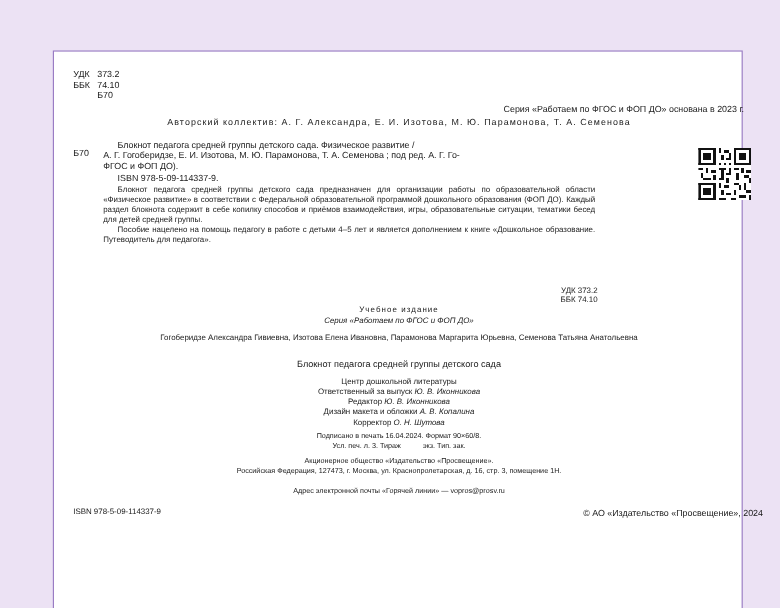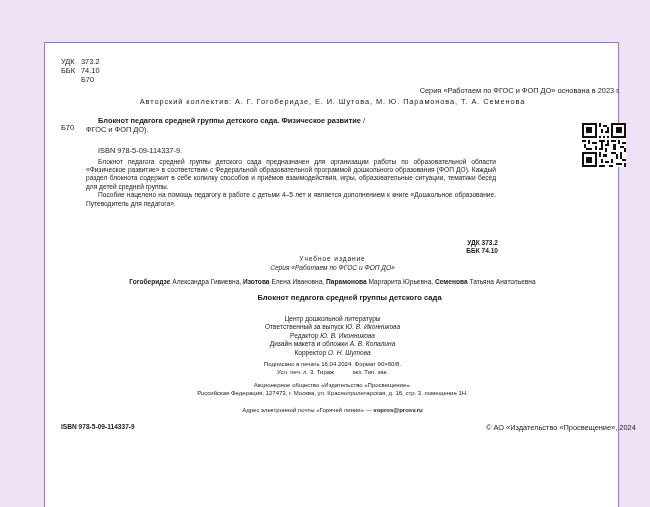--- a/index.html
+++ b/index.html
@@ -8,39 +8,39 @@
     font-family:"Liberation Sans", sans-serif; color:#1a1a1a;
   }
   .page {
     position:absolute; left:44px; top:42px; width:575px; height:498px;
     background:#ffffff; border:1.5px solid #9a7cc4; box-sizing:border-box;
   }
   .abs { position:absolute; white-space:nowrap; }
   .t6 { font-size:6.6px; line-height:8.4px; }
   .t7 { font-size:7.4px; line-height:9.2px; }
   .t8 { font-size:7.6px; line-height:9.6px; }
-  .b { font-weight:bold; }
+  .b { font-weight:normal; }
   .i { font-style:italic; }
   .center { text-align:center; }
   .spaced { letter-spacing:0.9px; }
   .udk { left:16px; top:14px; }
   .udk .row { display:flex; }
   .udk .k { width:20px; }
   .series { left:0; width:575px; top:43px; text-align:right; }
   .authors-top { left:0; width:575px; top:54px; text-align:center; }
   .b70-label { left:16px; top:80px; }
   .biblio { left:41px; top:73px; width:410px; white-space:normal; }
   .biblio p { margin:0; }
   .biblio .ind { text-indent:12px; }
   .qr { left:537px; top:80px; width:44px; height:44px; }
   .udk2 { left:355px; top:196px; text-align:right; width:98px; }
   .imprint { left:0; width:575px; top:212px; }
   .imprint p { margin:0; }
   .names { left:0; width:575px; top:235px; text-align:center; }
-  .title2 { left:0; width:575px; top:250px; text-align:center;padding-left:17px; }
+  .title2 { left:0; width:575px; top:256px; text-align:center; }
   .staff { left:0; width:575px; top:272px; text-align:center; }
   .signed { left:0; width:575px; top:318px; text-align:center; }
   .publisher { left:0; width:575px; top:339px; text-align:center; }
   .email { left:0; width:575px; top:363px; text-align:center; }
   .isbn-bottom { left:16px; top:380px; }
   .copyright { left:401px; top:380px;margin-left:40px; }
   .copyright .ind { padding-left:7px; }
   p { margin:0; }
 </style>
 </head>
@@ -57,28 +57,29 @@
         <span class="k">ББК</span>
         <span>74.10</span>
       </div>
     <div class="row">
         <span class="k"></span>
         <span>Б70</span>
       </div>
   </div>
 
   <div class="abs series t7">Серия «Работаем по ФГОС и ФОП ДО» основана в 2023 г.</div>
-  <div class="abs authors-top t7 spaced">Авторский коллектив: А. Г. Гогоберидзе, Е. И. Шутова, М. Ю. Парамонова, Т. А. Семенова</div>
+  <div class="abs authors-top t7 spaced">Авторский коллектив: А. Г. Александра, Е. И. Изотова, М. Ю. Парамонова, Т. А. Семенова</div>
 
   <div class="abs b70-label t7">Б70</div>
 
   <div class="abs biblio t7">
     <p class="ind"><span class="b">Блокнот педагога средней группы детского сада. Физическое развитие</span><span> /</span></p>
+    <p>А. Г. Гогоберидзе, Е. И. Изотова, М. Ю. Парамонова, Т. А. Семенова ; под ред. А. Г. Го-</p>
     <p>ФГОС и ФОП ДО).</p>
-    <p class="ind" style="margin-top:12px">ISBN 978-5-09-114337-9.</p>
+    <p class="ind" style="margin-top:0">ISBN 978-5-09-114337-9.</p>
     <p class="ind t6" style="margin-top:2px;text-align:justify">Блокнот педагога средней группы детского сада предназначен для организации работы по образовательной области «Физическое развитие» в соответствии с Федеральной образовательной программой дошкольного образования (ФОП ДО). Каждый раздел блокнота содержит в себе копилку способов и приёмов взаимодействия, игры, образовательные ситуации, тематики бесед для детей средней группы.</p>
     <p class="ind t6" style="text-align:justify">Пособие нацелено на помощь педагогу в работе с детьми 4–5 лет и является дополнением к книге «Дошкольное образование. Путеводитель для педагога».</p>
   </div>
 
   <div class="abs qr">
     <svg width="44" height="44" viewBox="0 0 21 21" shape-rendering="crispEdges">
       <rect width="21" height="21" fill="#fff"></rect>
       <g fill="#111">
         <rect x="0" y="0" width="7" height="1"></rect>
           <rect x="0" y="6" width="7" height="1"></rect>

